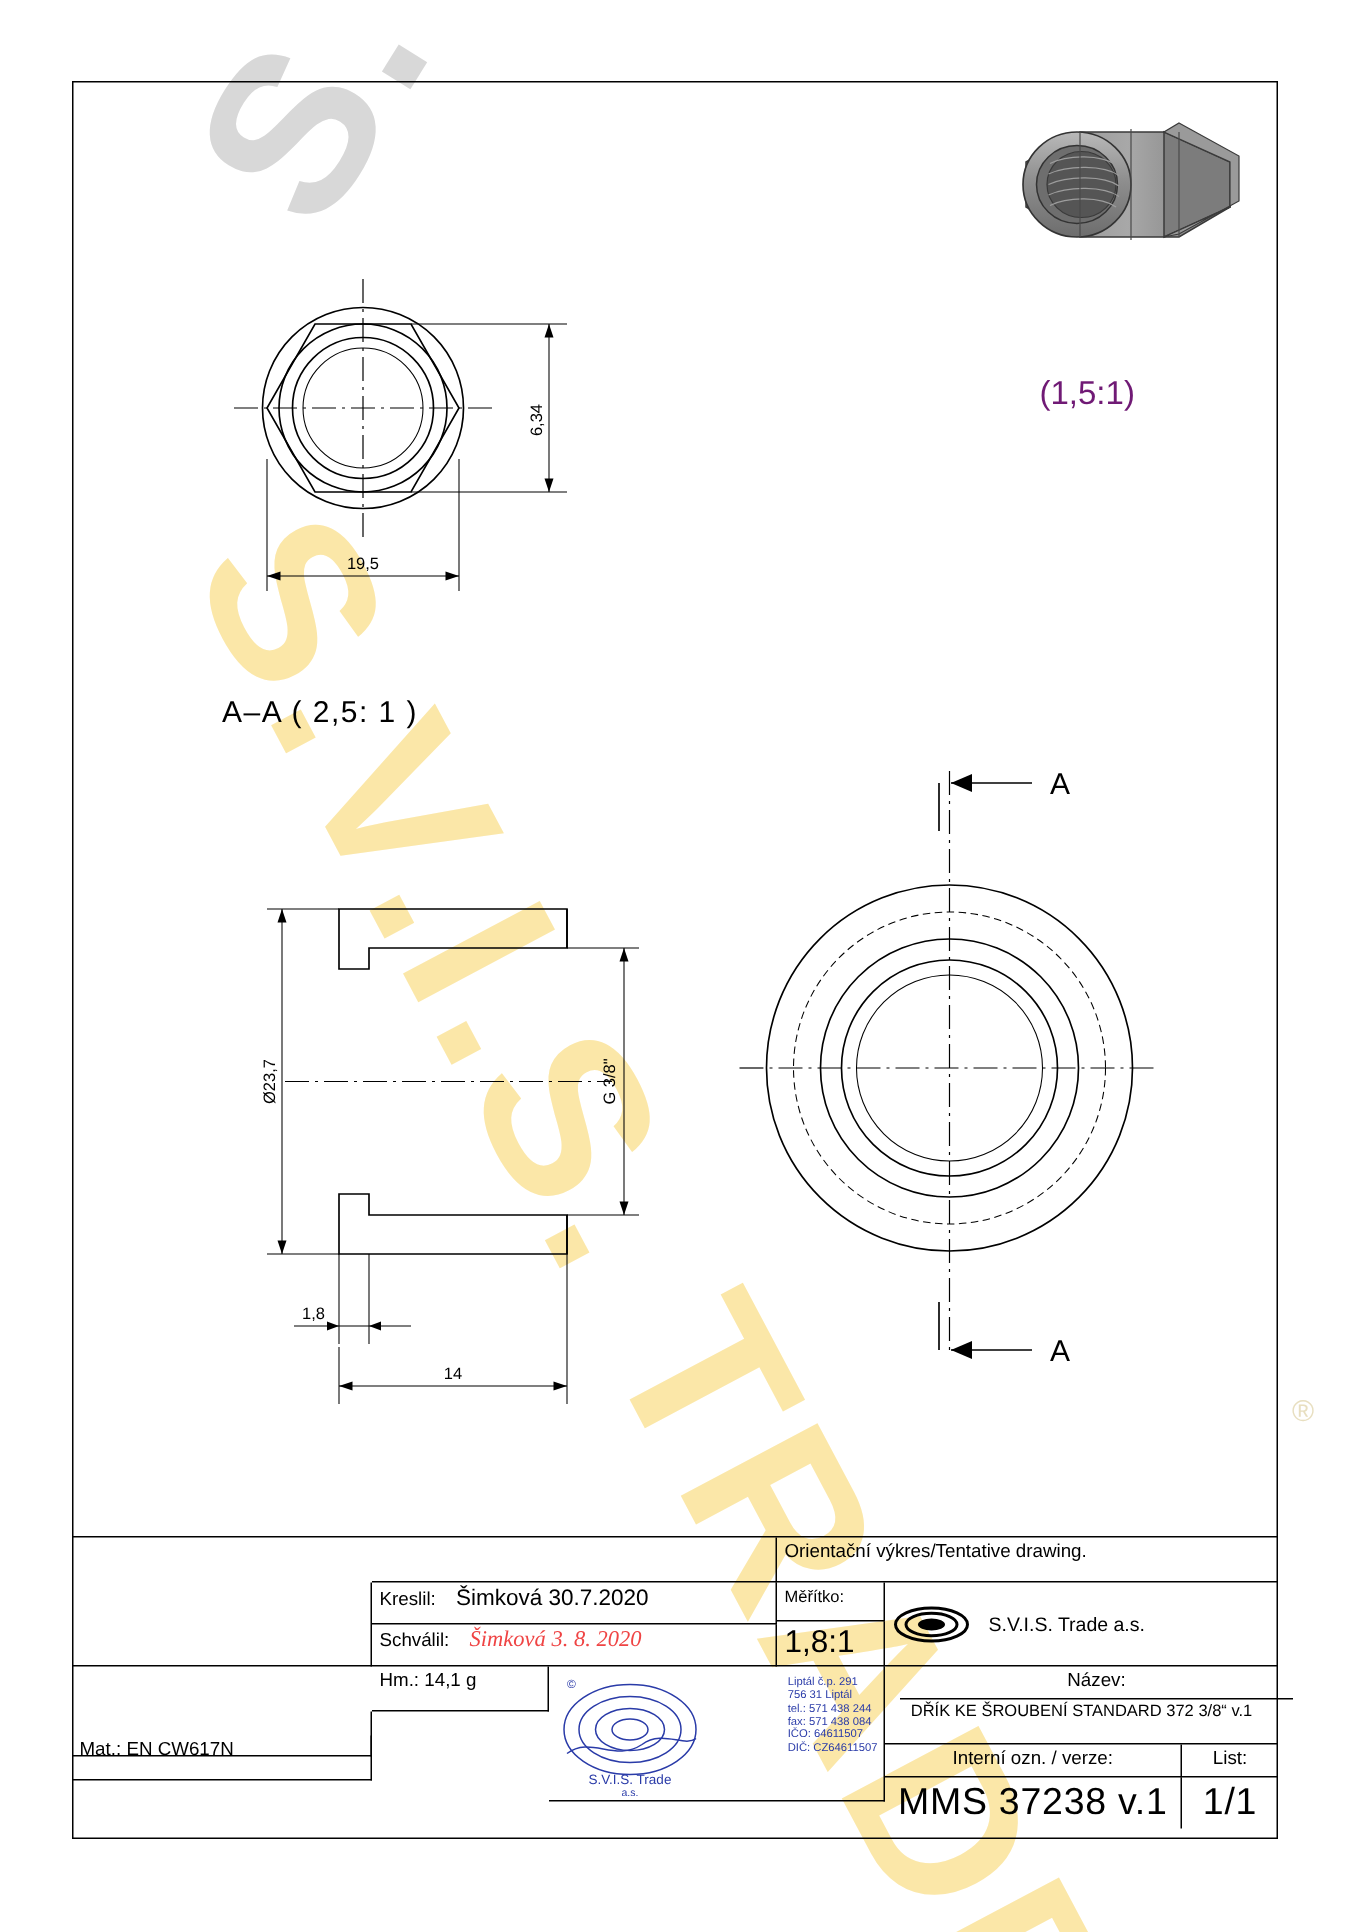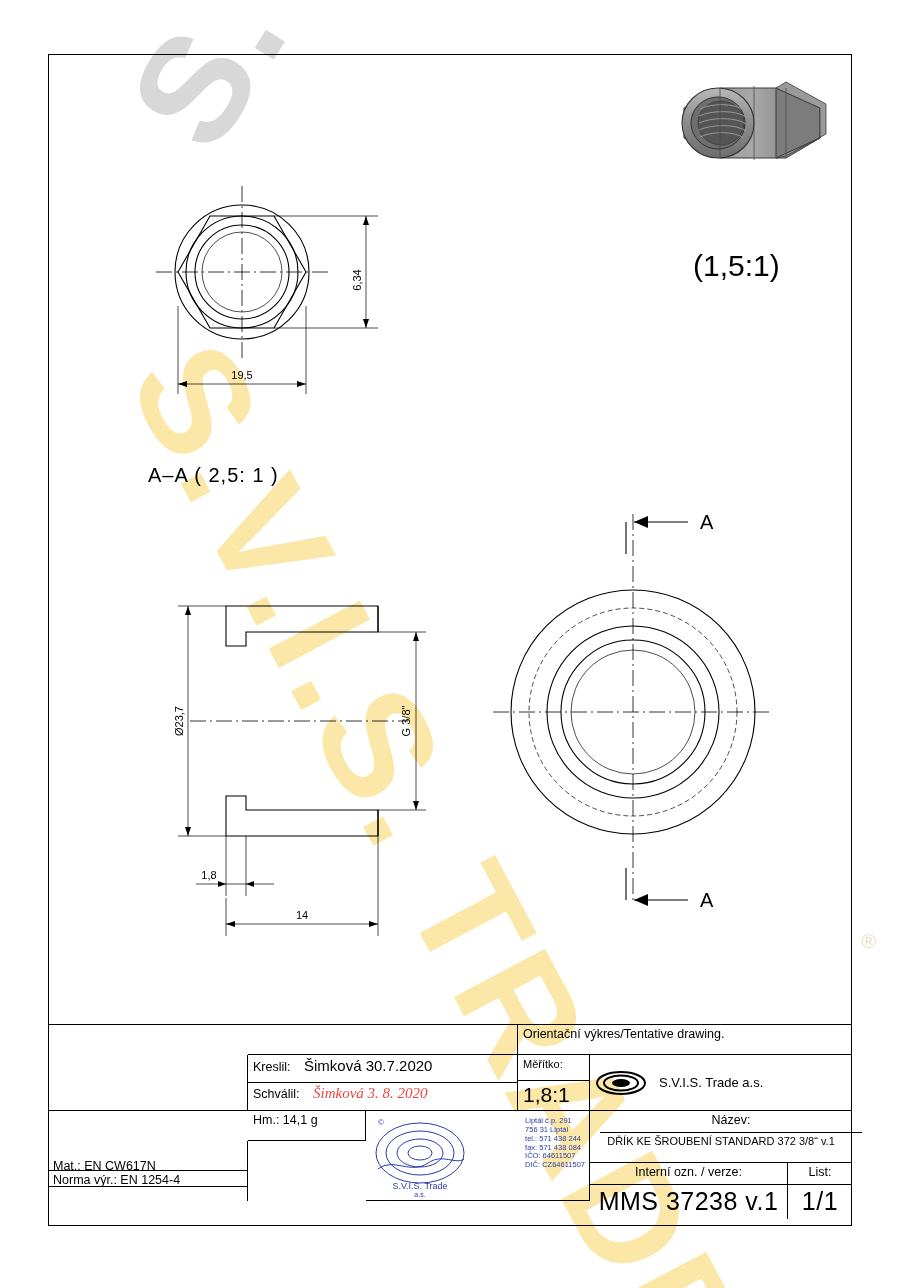--- a/index.html
+++ b/index.html
@@ -99,22 +99,22 @@
     position: absolute;
     left: 610px;
     top: 18px;
     width: 190px;
     height: 140px;
   }
   .scale-iso {
     position: absolute;
     left: 645px;
     top: 195px;
-    font-size: 30px;
-    color: #000000;
+    font-size: 22px;
+    color: #701a75;
     font-family: "Liberation Sans", sans-serif;
   }
   .sec-label {
     position: absolute;
     left: 100px;
     top: 410px;
     font-size: 20px;
     color: #000;
     letter-spacing: 1px;
   }
@@ -356,21 +356,20 @@
         <ellipse cx="26" cy="13" rx="9" ry="4" fill="#000"></ellipse>
       </svg>
       <span style="font-size:13px;">S.V.I.S. Trade a.s.</span>
     </div>
 
     <div class="tb-cell" style="left:0;top:86px;width:200px;height:30px;margin-top:46px;">Mat.: EN CW617N</div>
 
     <div class="tb-cell" style="left:200px;top:86px;width:118px;height:30px;">Hm.: 14,1 g</div>
 
     <div class="tb-cell" style="left:0;top:116px;width:200px;height:30px;"></div>
-    <div class="tb-cell tb-nbb" style="left:0;top:146px;width:200px;height:30px;">Norma výr.: EN 1254-4</div>
 
     <div class="tb-cell" style="left:318px;top:86px;width:224px;height:90px;padding:0;">
       <div style="position:relative;width:100%;height:100%;">
         <svg width="100" height="86" viewBox="0 0 100 86" style="position:absolute;left:4px;top:2px;">
           <g stroke="#2a3ba8" fill="none" stroke-width="1">
             <ellipse cx="50" cy="40" rx="44" ry="30"></ellipse>
             <ellipse cx="50" cy="40" rx="34" ry="22"></ellipse>
             <ellipse cx="50" cy="40" rx="23" ry="14"></ellipse>
             <ellipse cx="50" cy="40" rx="12" ry="7"></ellipse>
             <path d="M8,56 C24,44 40,62 58,50 C72,40 86,52 94,46"></path>

